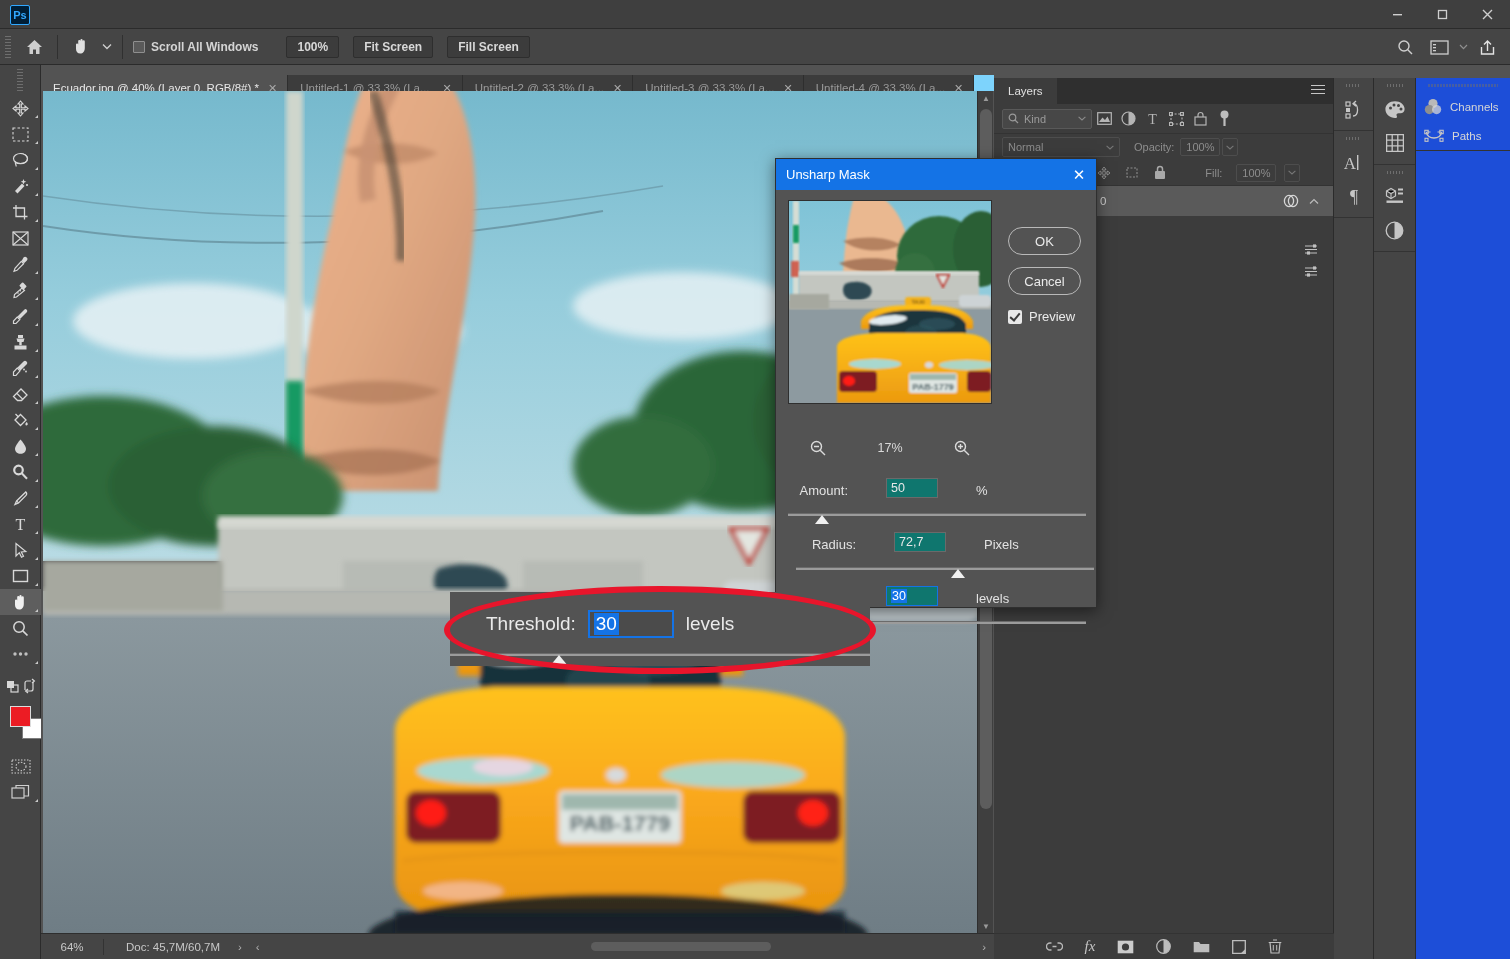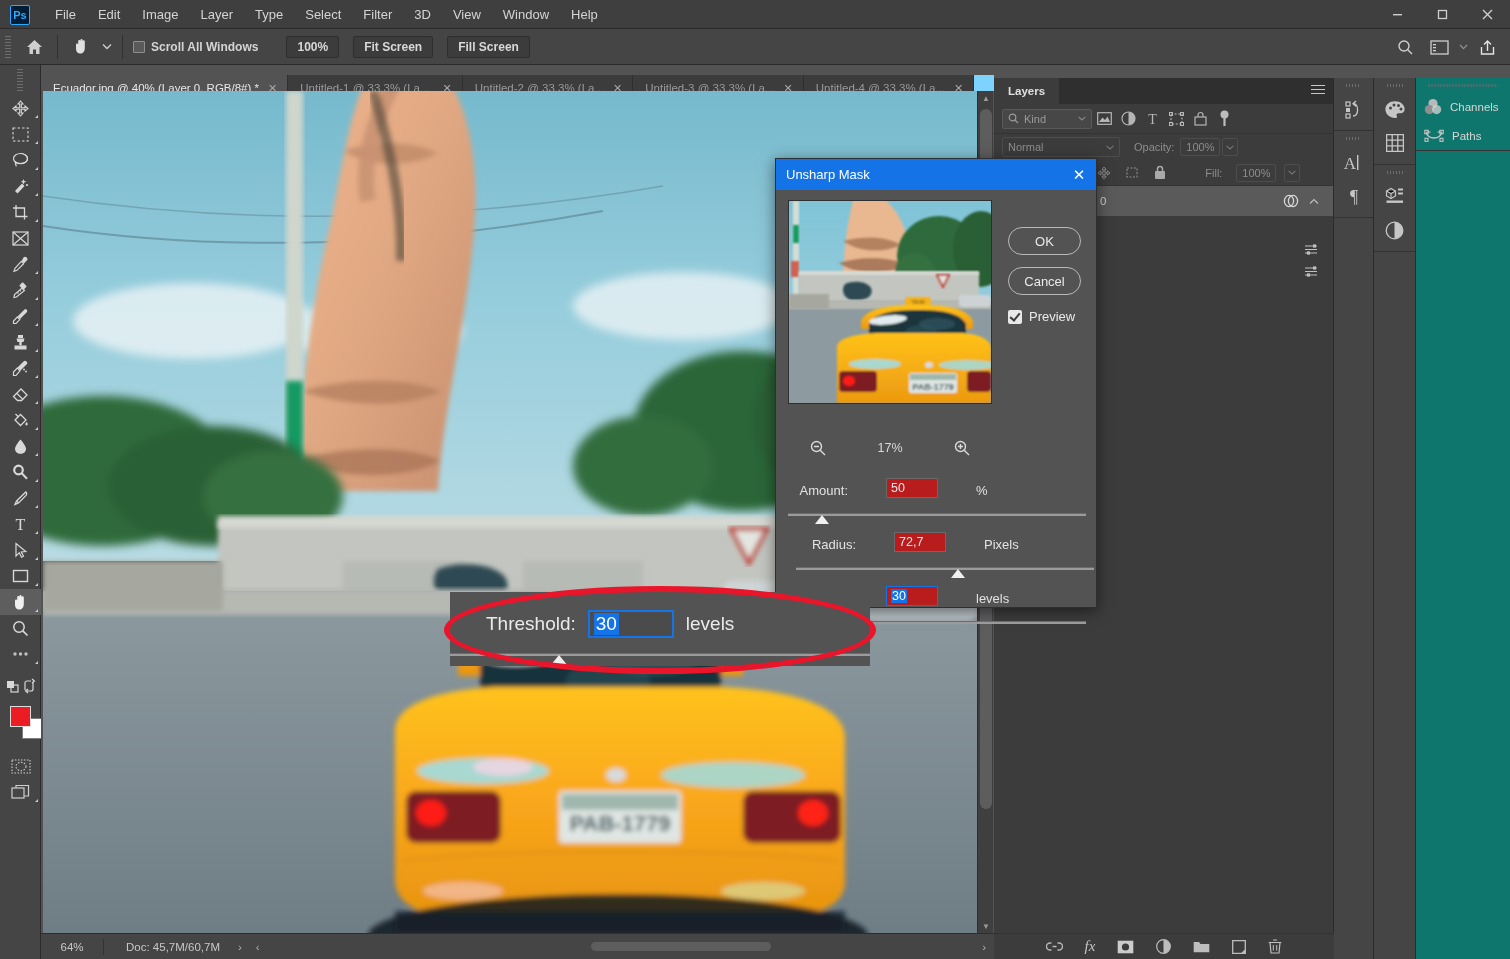--- a/index.html
+++ b/index.html
@@ -80,21 +80,21 @@
     background:#5d5d5d; border-radius:5px; }
 
   
   .rightpanels{ position:absolute; left:994px; top:65px; width:516px; height:894px; background:#535353; }
   .panelcollapsebar{ position:absolute; left:994px; top:65px; width:516px; height:13px; background:#454545;
     border-bottom:1px solid #2e2e2e; }
   .cc{ position:absolute; top:2px; font-size:9px; color:#a6a6a6; letter-spacing:-1px; }
 
   .layerspanel{ position:absolute; left:0px; top:13px; width:340px; height:881px;
     background:#3c3c3c; border-right:1px solid #2b2b2b; }
-  .ptabs{ height:26px; background:#2f2f2f; display:flex; align-items:flex-start; position:relative;font-weight:bold;}
+  .ptabs{ height:26px; background:#2f2f2f; display:flex; align-items:flex-start; position:relative;}
   .ptab{ height:26px; padding:0 14px; font-size:11.5px; color:#e0e0e0; background:#3c3c3c;
     display:flex; align-items:center; }
   .pmenu{ position:absolute; right:8px; top:7px; width:14px; height:11px;
     background:repeating-linear-gradient(to bottom,#c6c6c6 0 1.5px,transparent 1.5px 4px); }
 
   .filterrow{ height:30px; display:flex; align-items:center; padding:0 8px; gap:0px;
     border-bottom:1px solid #333; }
   .kindsel{ width:90px; height:20px; background:#474747; border:1px solid #595959; border-radius:2px;
     display:flex; align-items:center; gap:5px; padding:0 5px; font-size:11px; color:#9a9a9a; }
   .kind-ic{ width:24px; height:22px; display:flex; align-items:center; justify-content:center; color:#b5b5b5;}
@@ -119,21 +119,21 @@
   .icondock{ position:absolute; left:340px; top:13px; width:40px; height:881px; background:#454545;
     border-right:1px solid #2b2b2b; }
   .icondock2{ position:absolute; left:380px; top:13px; width:42px; height:881px; background:#454545;
     border-right:1px solid #2b2b2b; }
   .dockgrp{ border-bottom:1px solid #333; padding-bottom:4px; }
   .dockgrip{ height:9px; background:repeating-linear-gradient(to right,#6e6e6e 0 1px,transparent 1px 3px);
     background-size:3px 3px; background-repeat:repeat-x; background-position:center;
     margin:3px 12px 2px 12px; }
   .dockicon{ height:34px; display:flex; align-items:center; justify-content:center; color:#c6c6c6; }
 
-  .namedock{ position:absolute; left:422px; top:13px; width:94px; height:881px; background:#0f766e; }
+  .namedock{ position:absolute; left:422px; top:13px; width:94px; height:881px; background:#1d4ed8; }
   .namegrp{ border-bottom:1px solid #333; }
   .namerow{ height:29px; display:flex; align-items:center; gap:8px; padding-left:8px;
     font-size:11.5px; color:#d6d6d6; }
 
   
   .dialog{ position:absolute; left:775px; top:158px; width:322px; height:450px;
     background:#535353; border:1px solid #2f2f2f; box-shadow:0 3px 14px rgba(0,0,0,.5); }
   .dlg-title{ height:31px; background:#1473e6; display:flex; align-items:center;
     padding:0 10px; color:#fff; font-size:13px; position:relative; }
   .dlg-close{ position:absolute; right:6px; top:5px; width:22px; height:22px;
@@ -148,21 +148,21 @@
   .prevcheck{ display:flex; align-items:center; gap:7px; margin-top:14px; font-size:13px; color:#eaeaea; }
   .cbchecked{ width:14px; height:14px; background:#e8e8e8; border-radius:2px; position:relative; }
   .cbchecked:after{ content:""; position:absolute; left:4px; top:1px; width:4px; height:8px;
     border:solid #3c3c3c; border-width:0 2px 2px 0; transform:rotate(40deg); }
 
   .zoomrow{ position:absolute; left:12px; top:250px; width:204px; display:flex;
     align-items:center; justify-content:space-between; padding:0 22px; color:#dadada; font-size:12.5px; }
 
   .fieldrow{ display:flex; align-items:flex-end; font-size:13px; color:#e2e2e2;gap:30px; }
   .fieldlabel{ text-align:right; }
-  .inputbox{ width:52px; height:20px; background:#b91c1c; border:1px solid #6a6a6a;
+  .inputbox{ width:52px; height:20px; background:#0f766e; border:1px solid #6a6a6a;
     margin:0 8px; color:#e8e8e8; font-size:12.5px; display:flex; align-items:center; padding:0 4px; }
   .inputbox.focused{ border:1px solid #1473e6; }
   .inputbox .sel{ background:#1473e6; color:#fff; padding:0 1px; }
   .sliderline{ position:relative; height:16px; }
   .sliderline .track{ position:absolute; left:0; top:4px; width:100%; height:3px;
     background:#9b9b9b; border-top:1px solid #6b6b6b; }
   .sliderline .knob{ position:absolute; top:6px; width:0;height:0;
     border-left:7px solid transparent; border-right:7px solid transparent; border-bottom:9px solid #f0f0f0; }
 
   
@@ -181,33 +181,20 @@
 
   svg{ display:block; }
 </style>
 </head>
 <body>
 
 <div id="app">
 
   <div class="titlebar">
     <div class="ps-logo">Ps</div>
-    <div class="menubar">
-      <div class="mi">File</div>
-      <div class="mi">Edit</div>
-      <div class="mi">Image</div>
-      <div class="mi">Layer</div>
-      <div class="mi">Type</div>
-      <div class="mi">Select</div>
-      <div class="mi">Filter</div>
-      <div class="mi">3D</div>
-      <div class="mi">View</div>
-      <div class="mi">Window</div>
-      <div class="mi">Help</div>
-    </div>
     <div class="winbtns">
       <div class="winbtn">
         <svg width="11" height="11" viewBox="0 0 11 11">
             <rect x="1" y="5" width="9" height="1.4" fill="#cfcfcf"></rect>
           </svg>
       </div>
       <div class="winbtn">
         <svg width="11" height="11" viewBox="0 0 11 11">
             <rect x="1.5" y="1.5" width="8" height="8" fill="none" stroke="#cfcfcf" stroke-width="1.3"></rect>
           </svg>

